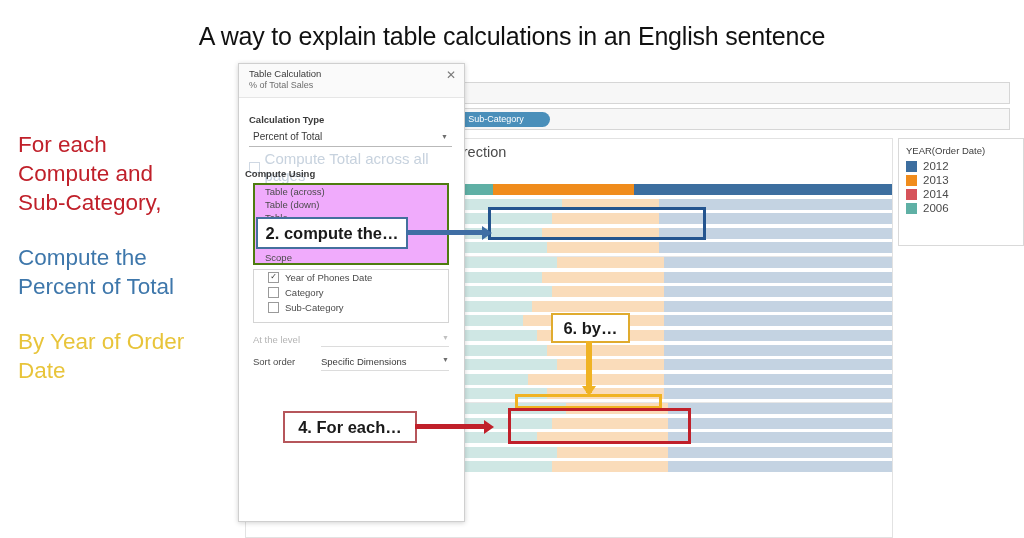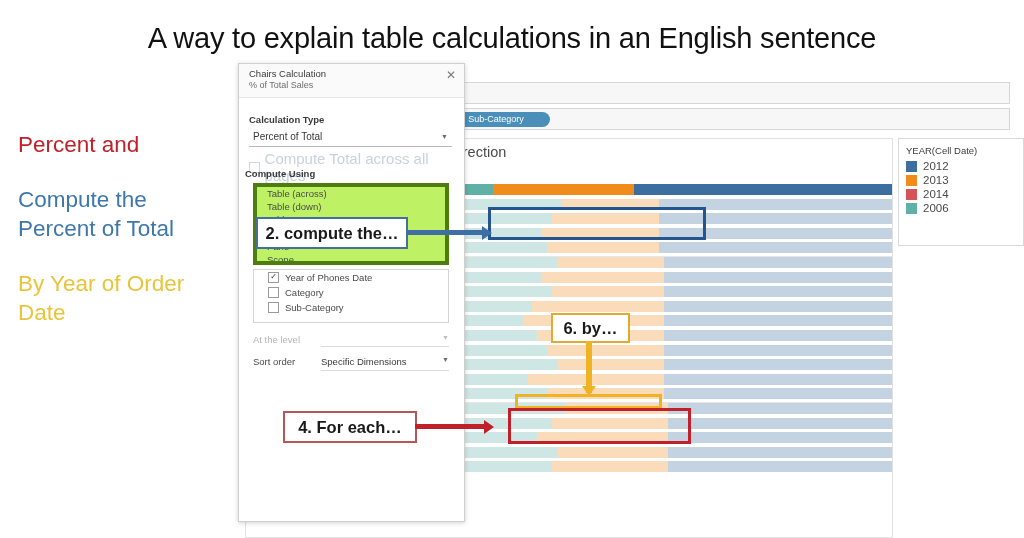--- a/index.html
+++ b/index.html
@@ -6,21 +6,21 @@
   body{
     width:1024px;height:538px;overflow:hidden;background:#ffffff;
     font-family:"Liberation Sans", sans-serif;
     position:relative;
   }
   .abs{position:absolute;}
 
   
   #slide-title{
     left:0;top:22px;width:1024px;text-align:center;
-    font-size:29px;color:#111;letter-spacing:-.2px;
+    font-size:25px;color:#111;letter-spacing:-.2px;
   }
 
   
   #narration{left:18px;top:130px;width:222px;}
   #narration .line{font-size:22.5px;line-height:29px;}
   #narration .blk{margin-bottom:26px;}
 
   
   #tableau{
     left:245px;top:82px;width:779px;height:456px;background:#fff;
@@ -97,21 +97,21 @@
   }
   #calctype-value{position:absolute;left:4px;top:3px;font-size:10px;color:#3a3a3a;}
   #calctype-caret{position:absolute;right:4px;top:5px;font-size:7px;color:#6e6e6e;}
   #pages-chk{position:absolute;left:10px;top:86px;display:flex;align-items:center;}
   #pages-chk .bx{width:9px;height:9px;border:1px solid #cfd8e3;margin-right:5px;}
   #pages-chk .tx{font-size:15px;color:#c7d2de;}
 
   #lbl-computeusing{position:absolute;left:6px;top:104px;}
   #cu-list{
     position:absolute;left:14px;top:119px;width:196px;height:82px;
-    border:4px solid #4d7c0f;box-sizing:border-box;background:#bef264;overflow:hidden;
+    border:2px solid #4d7c0f;box-sizing:border-box;background:#f0abfc;overflow:hidden;
   }
   #cu-list .opt{font-size:9.5px;color:#4a4a4a;padding:1.1px 0 1.1px 10px;}
   #cu-list .opt.sel{background:#e3e3e3;font-weight:bold;color:#2c2c2c;}
 
   #dimbox{
     position:absolute;left:14px;top:205px;width:196px;height:54px;
     border:1px solid #d4d4d4;box-sizing:border-box;background:#fff;
   }
   #dimbox .drow{display:flex;align-items:center;padding:2px 0 2px 14px;}
   #dimbox .bx{
@@ -158,21 +158,23 @@
   #co3-head{left:582px;top:386px;width:0;height:0;
     border-left:7px solid transparent;border-right:7px solid transparent;border-top:10px solid #f0b323;}
 </style>
 </head>
 <body>
 
 <div class="abs" id="slide-title">A way to explain table calculations in an English sentence</div>
 
 <div class="abs" id="narration">
     <div class="blk">
-      <div class="line" style="color: rgb(192, 32, 42);">Percent and</div>
+      <div class="line" style="color: rgb(192, 32, 42);">For each</div>
+      <div class="line" style="color: rgb(192, 32, 42);">Compute and</div>
+      <div class="line" style="color: rgb(192, 32, 42);">Sub-Category,</div>
     </div>
     <div class="blk">
       <div class="line" style="color: rgb(62, 119, 171);">Compute the</div>
       <div class="line" style="color: rgb(62, 119, 171);">Percent of Total</div>
     </div>
     <div class="blk">
       <div class="line" style="color: rgb(232, 196, 58);">By Year of Order</div>
       <div class="line" style="color: rgb(232, 196, 58);">Date</div>
     </div>
   </div>
@@ -380,21 +382,21 @@
             <span style="width: 145.8px; background: rgb(95, 176, 165); opacity: 0.3;"></span>
             <span style="width: 116.64px; background: rgb(240, 140, 28); opacity: 0.3;"></span>
             <span style="width: 223.56px; background: rgb(60, 110, 159); opacity: 0.3;"></span>
           </div>
         </div>
       </div>
 
   </div>
 
   <div id="legend">
-    <div class="ltitle">YEAR(Cell Date)</div>
+    <div class="ltitle">YEAR(Order Date)</div>
     <div id="legend-items">
         <div class="litem">
           <span class="sw" style="background: rgb(60, 110, 159);"></span>
           <span class="lv">2012</span>
         </div>
         <div class="litem">
           <span class="sw" style="background: rgb(240, 140, 28);"></span>
           <span class="lv">2013</span>
         </div>
         <div class="litem">
@@ -404,21 +406,21 @@
         <div class="litem">
           <span class="sw" style="background: rgb(95, 176, 165);"></span>
           <span class="lv">2006</span>
         </div>
       </div>
   </div>
 </div>
 
 <div id="dialog">
   <div id="dlg-head">
-    <div id="dlg-title">Chairs Calculation</div>
+    <div id="dlg-title">Table Calculation</div>
     <div id="dlg-sub">% of Total Sales</div>
     <div id="dlg-close">✕</div>
   </div>
 
   <div class="dlg-sec" id="lbl-calctype">Calculation Type</div>
   <div id="calctype-field">
     <span id="calctype-value">Percent of Total</span>
     <span id="calctype-caret">▼</span>
   </div>
 

